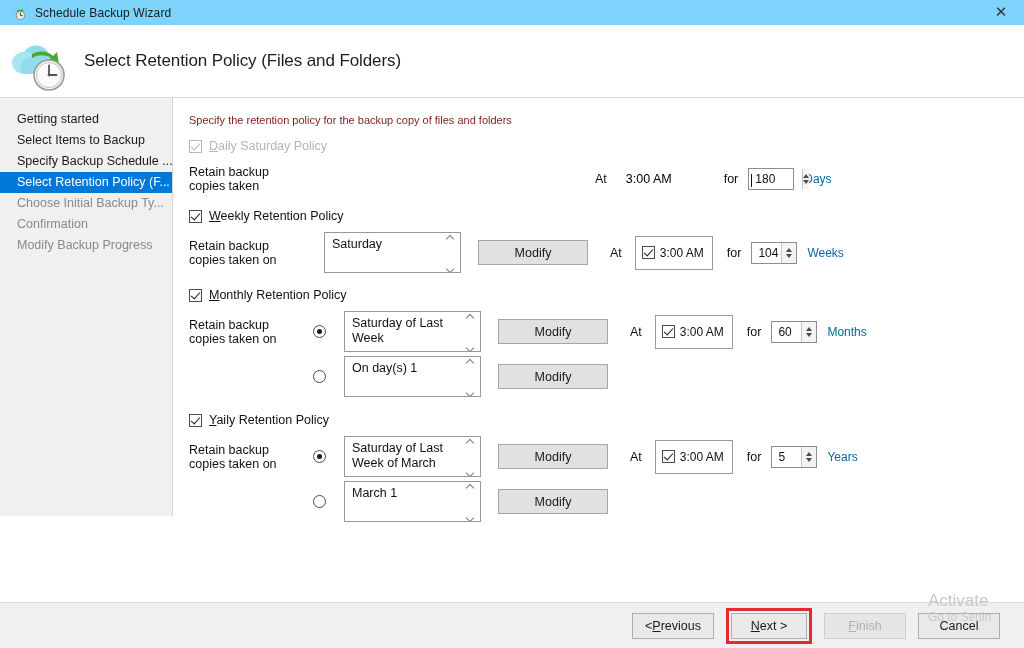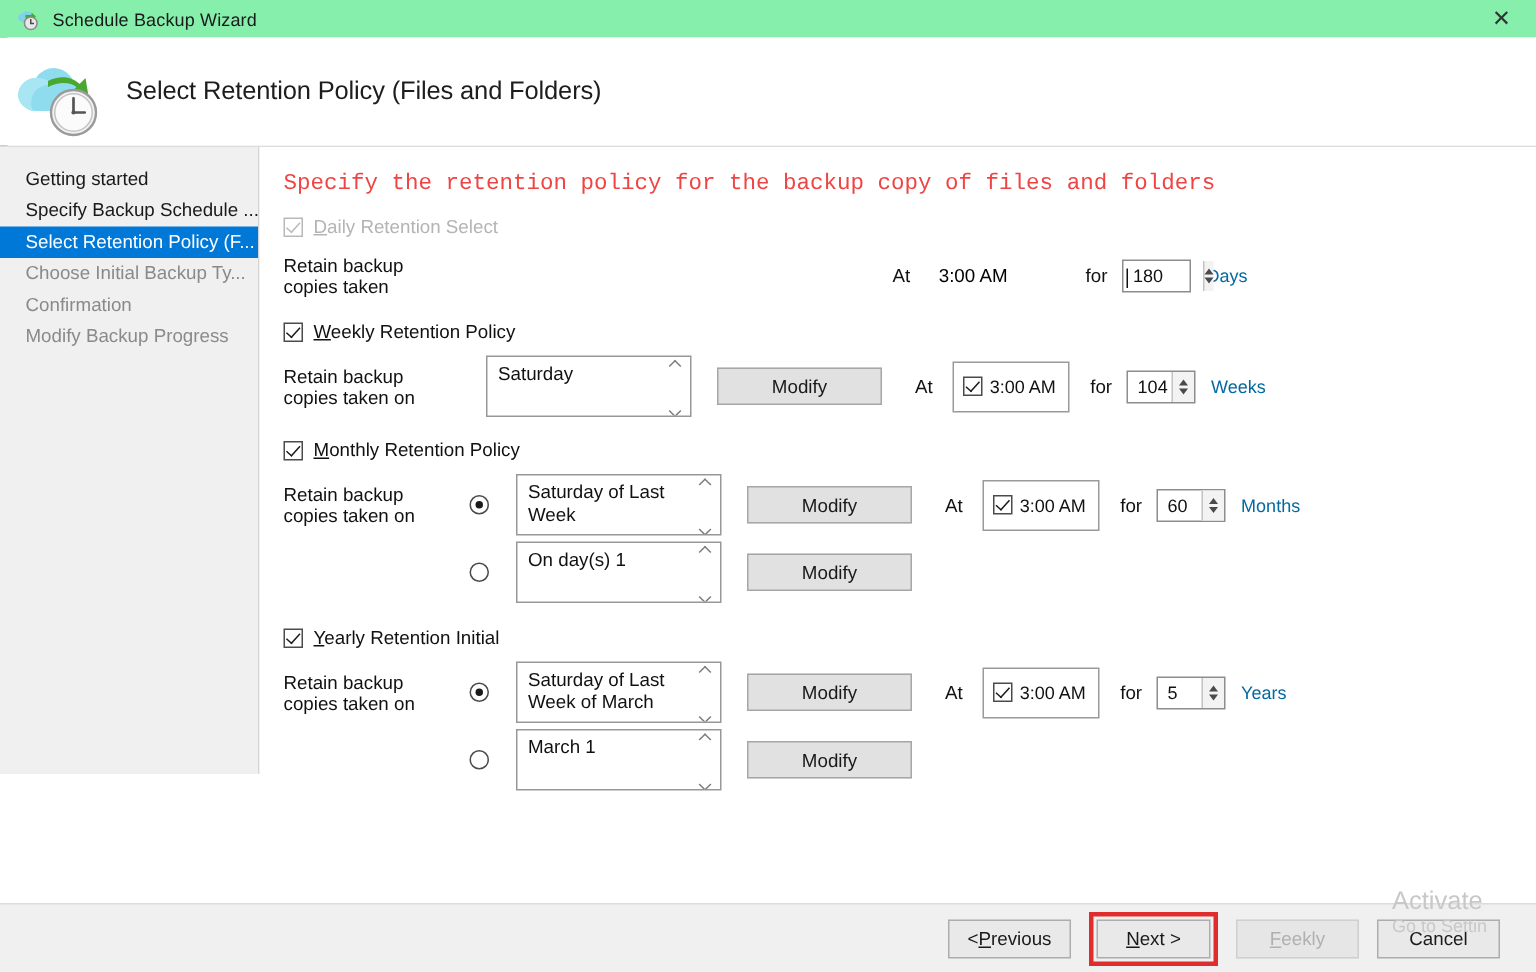--- a/index.html
+++ b/index.html
@@ -11,21 +11,21 @@
     color: #000;
     background: #ffffff;
     overflow: hidden;
     position: relative;
   }
 
   
   .titlebar {
     height: 25px; width: 100%;
     display: flex; align-items: center;
-    background: #86efac;
+    background: #7dd3fc;
     position: relative;
   }
   .titlebar .app-icon {
     width: 16px; height: 16px;
     margin-left: 11px; margin-right: 8px;
     position: relative; flex: none;
   }
   .titlebar .title-text {
     font-size: 12px; color: #1a1a1a;
     letter-spacing: .1px;
@@ -98,24 +98,23 @@
   }
 
   
   .content {
     flex: 1;
     background: #ffffff;
     position: relative;
     padding: 16px 0 0 16px;
   }
   .intro {
-    font-size: 15px;
-    color: #ef4444;
+    font-size: 11px;
+    color: #7f1d1d;
     margin: 0 0 13px 0;
-    font-family: Liberation Mono, monospace;
   }
 
   
   .cb {
     width: 13px; height: 13px;
     border: 1px solid #4b4b4b;
     background: #fff;
     display: inline-block;
     position: relative;
     vertical-align: middle;
@@ -356,34 +355,35 @@
       <circle cx="43" cy="45" r="1.4" fill="#555"></circle>
     </svg>
   </span>
   <h1>Select Retention Policy (Files and Folders)</h1>
 </div>
 
 <div class="body-wrap">
 
   <div class="sidebar">
     <div class="nav-item">Getting started</div>
+    <div class="nav-item">Select Items to Backup</div>
     <div class="nav-item">Specify Backup Schedule ...</div>
     <div class="nav-item active">Select Retention Policy (F...</div>
     <div class="nav-item dim">Choose Initial Backup Ty...</div>
     <div class="nav-item dim">Confirmation</div>
     <div class="nav-item dim">Modify Backup Progress</div>
   </div>
 
   <div class="content">
 
     <p class="intro">Specify the retention policy for the backup copy of files and folders</p>
 
     <div class="policy-head disabled" style="margin-bottom:12px;">
       <span class="cb checked disabled"></span>
-      <span class="lbl"><span class="u">D</span><span>aily Retention Select</span></span>
+      <span class="lbl"><span class="u">D</span><span>aily Saturday Policy</span></span>
     </div>
 
     <div class="row" style="margin-bottom:16px;">
       <span class="retain-label">Retain backup copies taken</span>
       <span class="at-lbl" style="margin-left:288px;">At</span>
       <span class="tm" style="margin-left:19px;font-size:12.5px;">3:00 AM</span>
       <span class="for-lbl" style="margin-left:52px;">for</span>
       <span class="spin caret" style="margin-left:10px;gap:27px;">
         <span class="val">180</span>
         <span class="updn">
@@ -465,21 +465,21 @@
         <span class="arrows">
           <span class="chev up"></span>
           <span class="chev dn"></span>
         </span>
       </span>
       <span class="btn btn-modify" style="margin-left:17px;">Modify</span>
     </div>
 
     <div class="policy-head">
       <span class="cb checked"></span>
-      <span class="lbl"><span class="u">Y</span><span>early Retention Initial</span></span>
+      <span class="lbl"><span class="u">Y</span><span>aily Retention Policy</span></span>
     </div>
 
     <div class="row">
       <span class="retain-label">Retain backup copies taken on</span>
       <span class="radio on" style="margin-left:6px;"></span>
       <span class="listbox">
         <span>Saturday of Last Week of March</span>
         <span class="arrows">
           <span class="chev up"></span>
           <span class="chev dn"></span>
@@ -525,21 +525,21 @@
       <span>revious</span>
     </div>
   <div class="next-wrap">
     <div class="fbtn">
         <span class="u">N</span>
         <span>ext &gt;</span>
       </div>
   </div>
   <div class="fbtn disabled">
       <span class="u">F</span>
-      <span>eekly</span>
+      <span>inish</span>
     </div>
   <div class="fbtn">Cancel</div>
 </div>
 
 <div class="watermark">
   <div class="w1">Activate</div>
   <div class="w2">Go to Settin</div>
 </div>
 
 </body></html>

